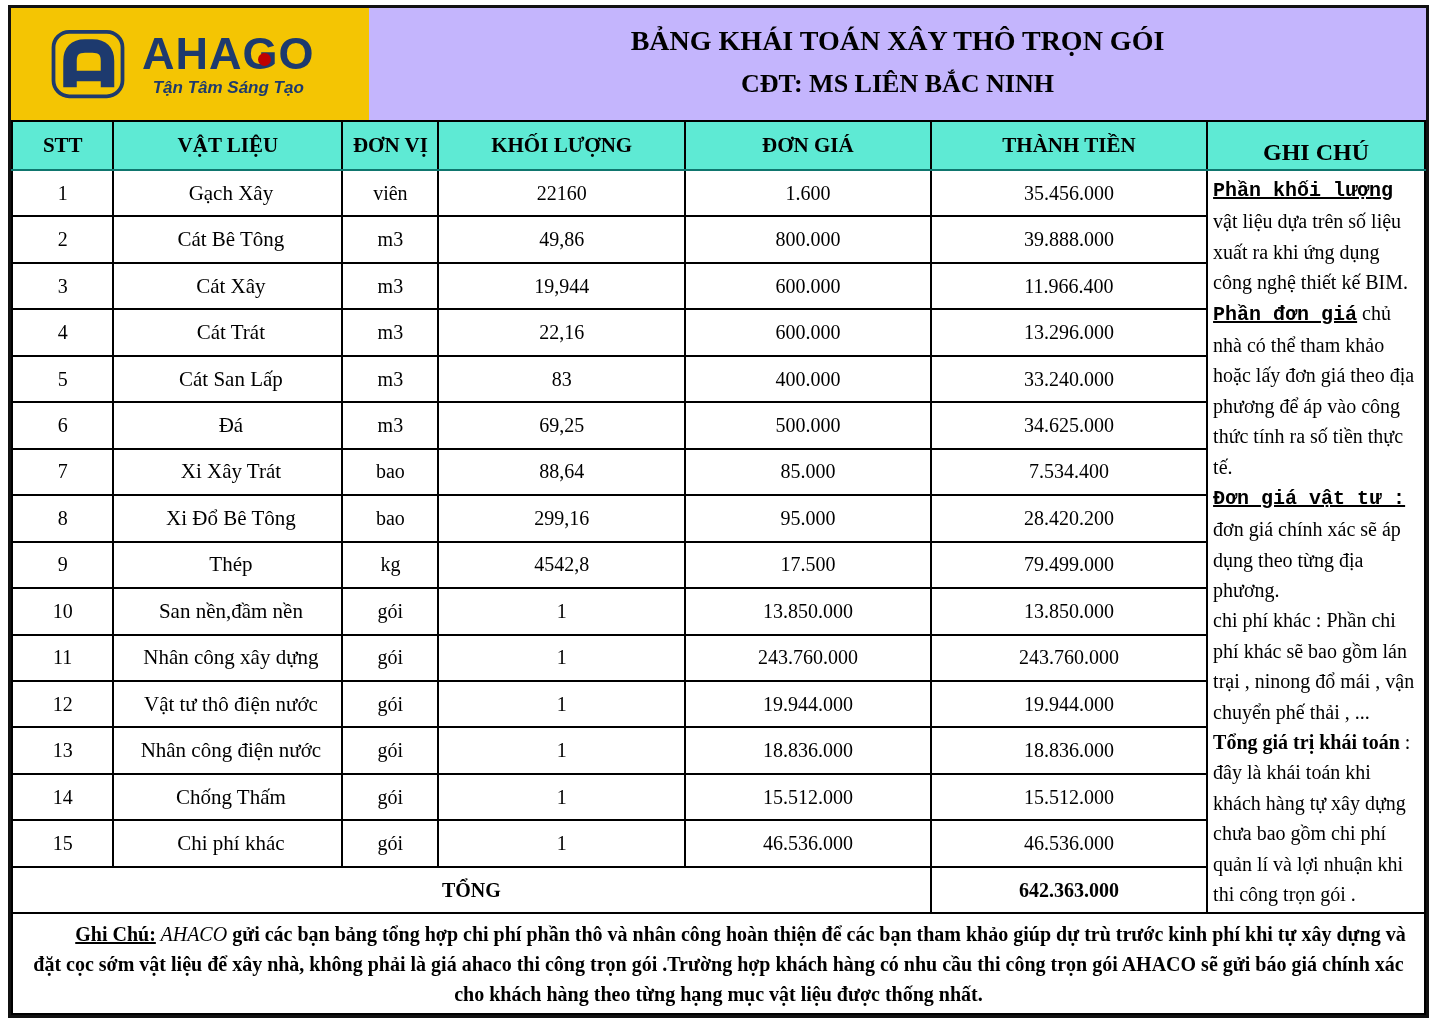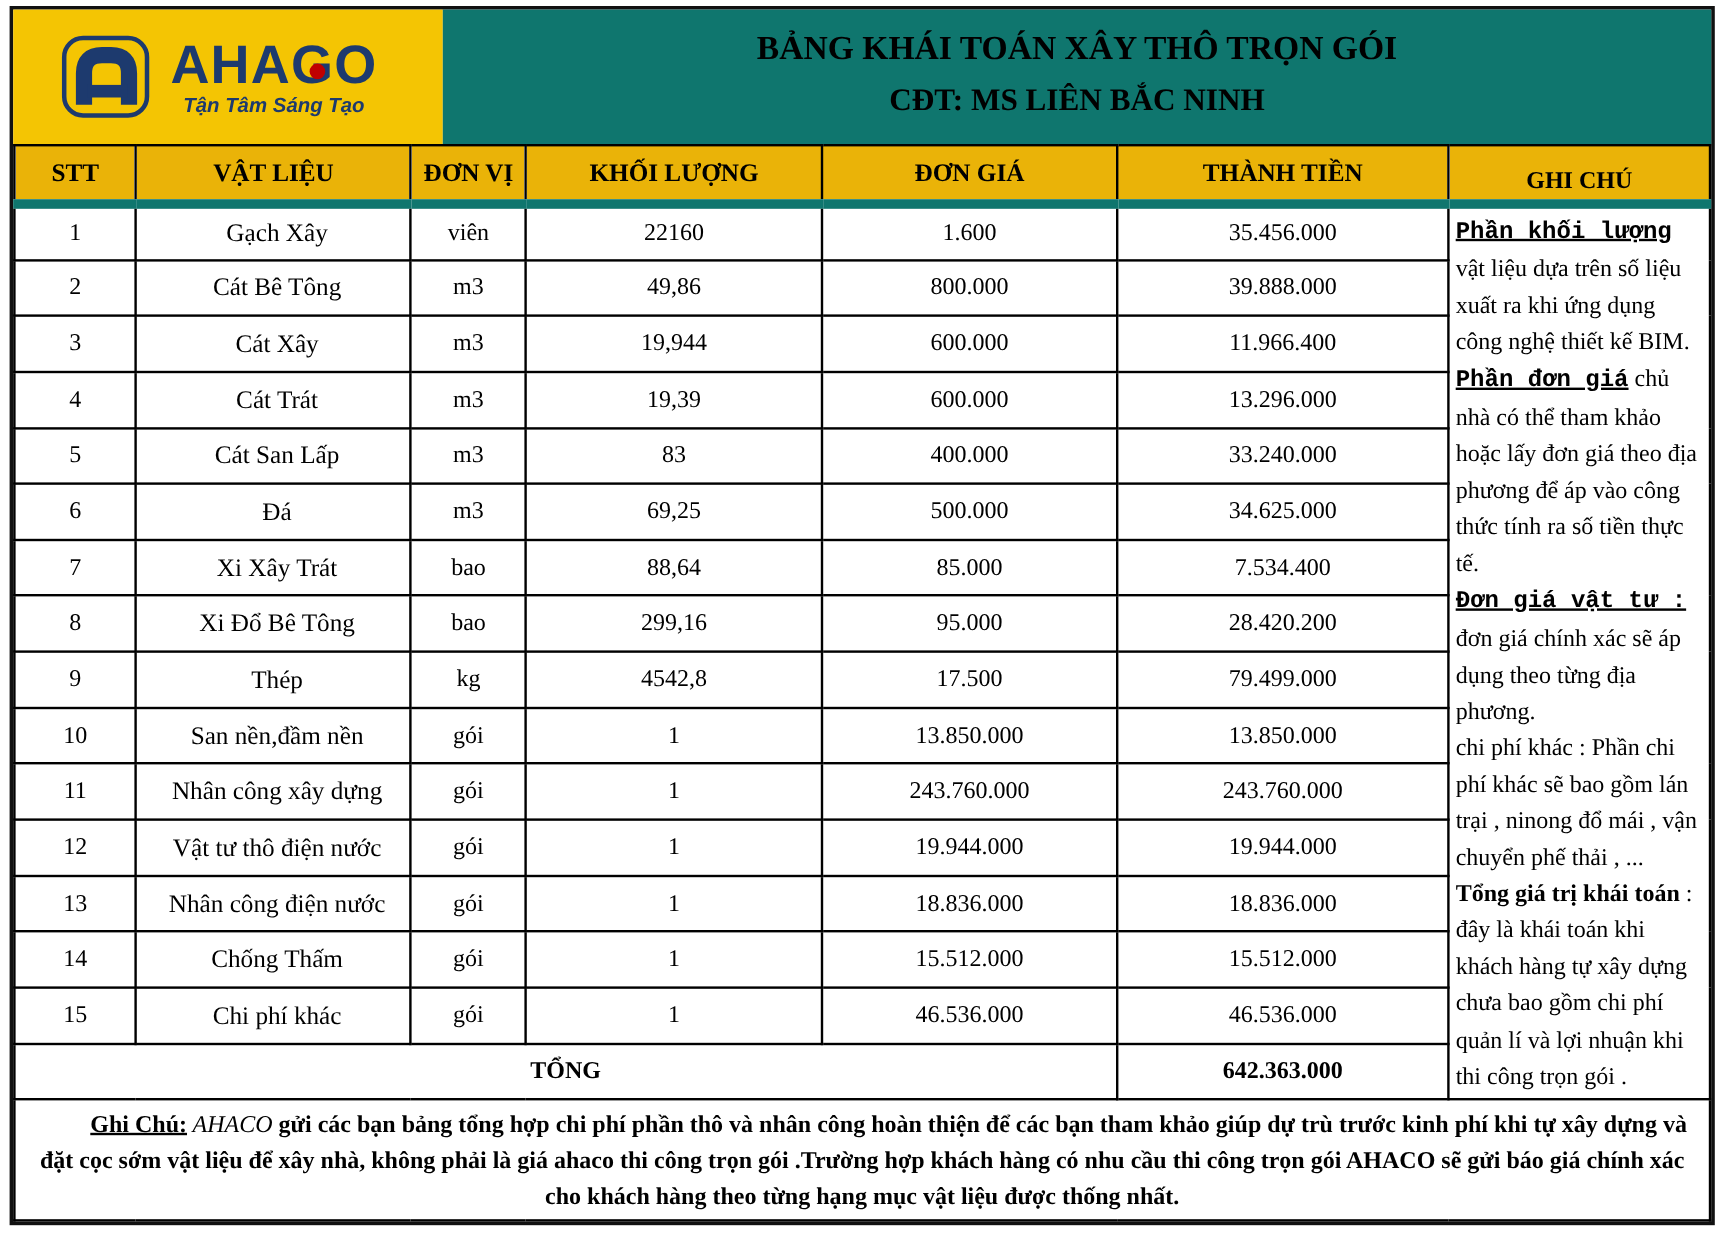--- a/index.html
+++ b/index.html
@@ -38,41 +38,41 @@
     width: 13px; height: 13px; border-radius: 50%;
     background: #c00000;
   }
   .tagline {
     font-family: "Liberation Sans", sans-serif;
     font-weight: bold; font-style: italic;
     font-size: 17px; color: #1d3a6e; margin-top: 1px;
     white-space: nowrap;
   }
   .title-band {
-    flex: 1; background: #0f766e;
+    flex: 1; background: #c4b5fd;
     display: flex; flex-direction: column;
     justify-content: space-evenly; align-items: center;
     padding: 6px 0 10px 0;
   }
   .title-line1 { font-weight: bold; font-size: 28px; color: #000; }
   .title-line2 { font-weight: bold; font-size: 26px; color: #000; }
 
   
   table.cost {
     width: 100%; border-collapse: collapse; table-layout: fixed;
     font-family: "Liberation Serif", serif;
   }
   table.cost th, table.cost td { border: 2px solid #000; overflow: hidden; }
   table.cost thead th {
-    background: #eab308; font-weight: bold; font-size: 21px;
+    background: #5eead4; font-weight: bold; font-size: 21px;
     height: 49px; text-align: center; vertical-align: middle;
-    border-bottom: 8px solid #0f766e;
+    border-bottom: 2px solid #0f766e;
     margin-top: 44px;
   }
-  table.cost thead th.note-h { vertical-align: bottom; padding-bottom: 3px; font-size: 20px; }
+  table.cost thead th.note-h { vertical-align: bottom; padding-bottom: 3px; font-size: 24px; }
   table.cost tbody td {
     background: #fff; font-size: 20px; height: 45px;
     text-align: center; vertical-align: middle; color: #000;
   }
   table.cost tbody td.mat { text-align: center; padding-left: 7px; font-size: 21px; }
 
   td.notes {
     vertical-align: top !important; text-align: left !important;
     padding: 3px 3px 3px 5px;
     font-size: 15.5px; line-height: 1.52;
@@ -170,21 +170,21 @@
         <td class="mat">Cát Xây</td>
         <td>m3</td>
         <td>19,944</td>
         <td>600.000</td>
         <td>11.966.400</td>
       </tr>
       <tr>
         <td>4</td>
         <td class="mat">Cát Trát</td>
         <td>m3</td>
-        <td>19,39</td>
+        <td>22,16</td>
         <td>600.000</td>
         <td>13.296.000</td>
       </tr>
       <tr>
         <td>5</td>
         <td class="mat">Cát San Lấp</td>
         <td>m3</td>
         <td>83</td>
         <td>400.000</td>
         <td>33.240.000</td>

